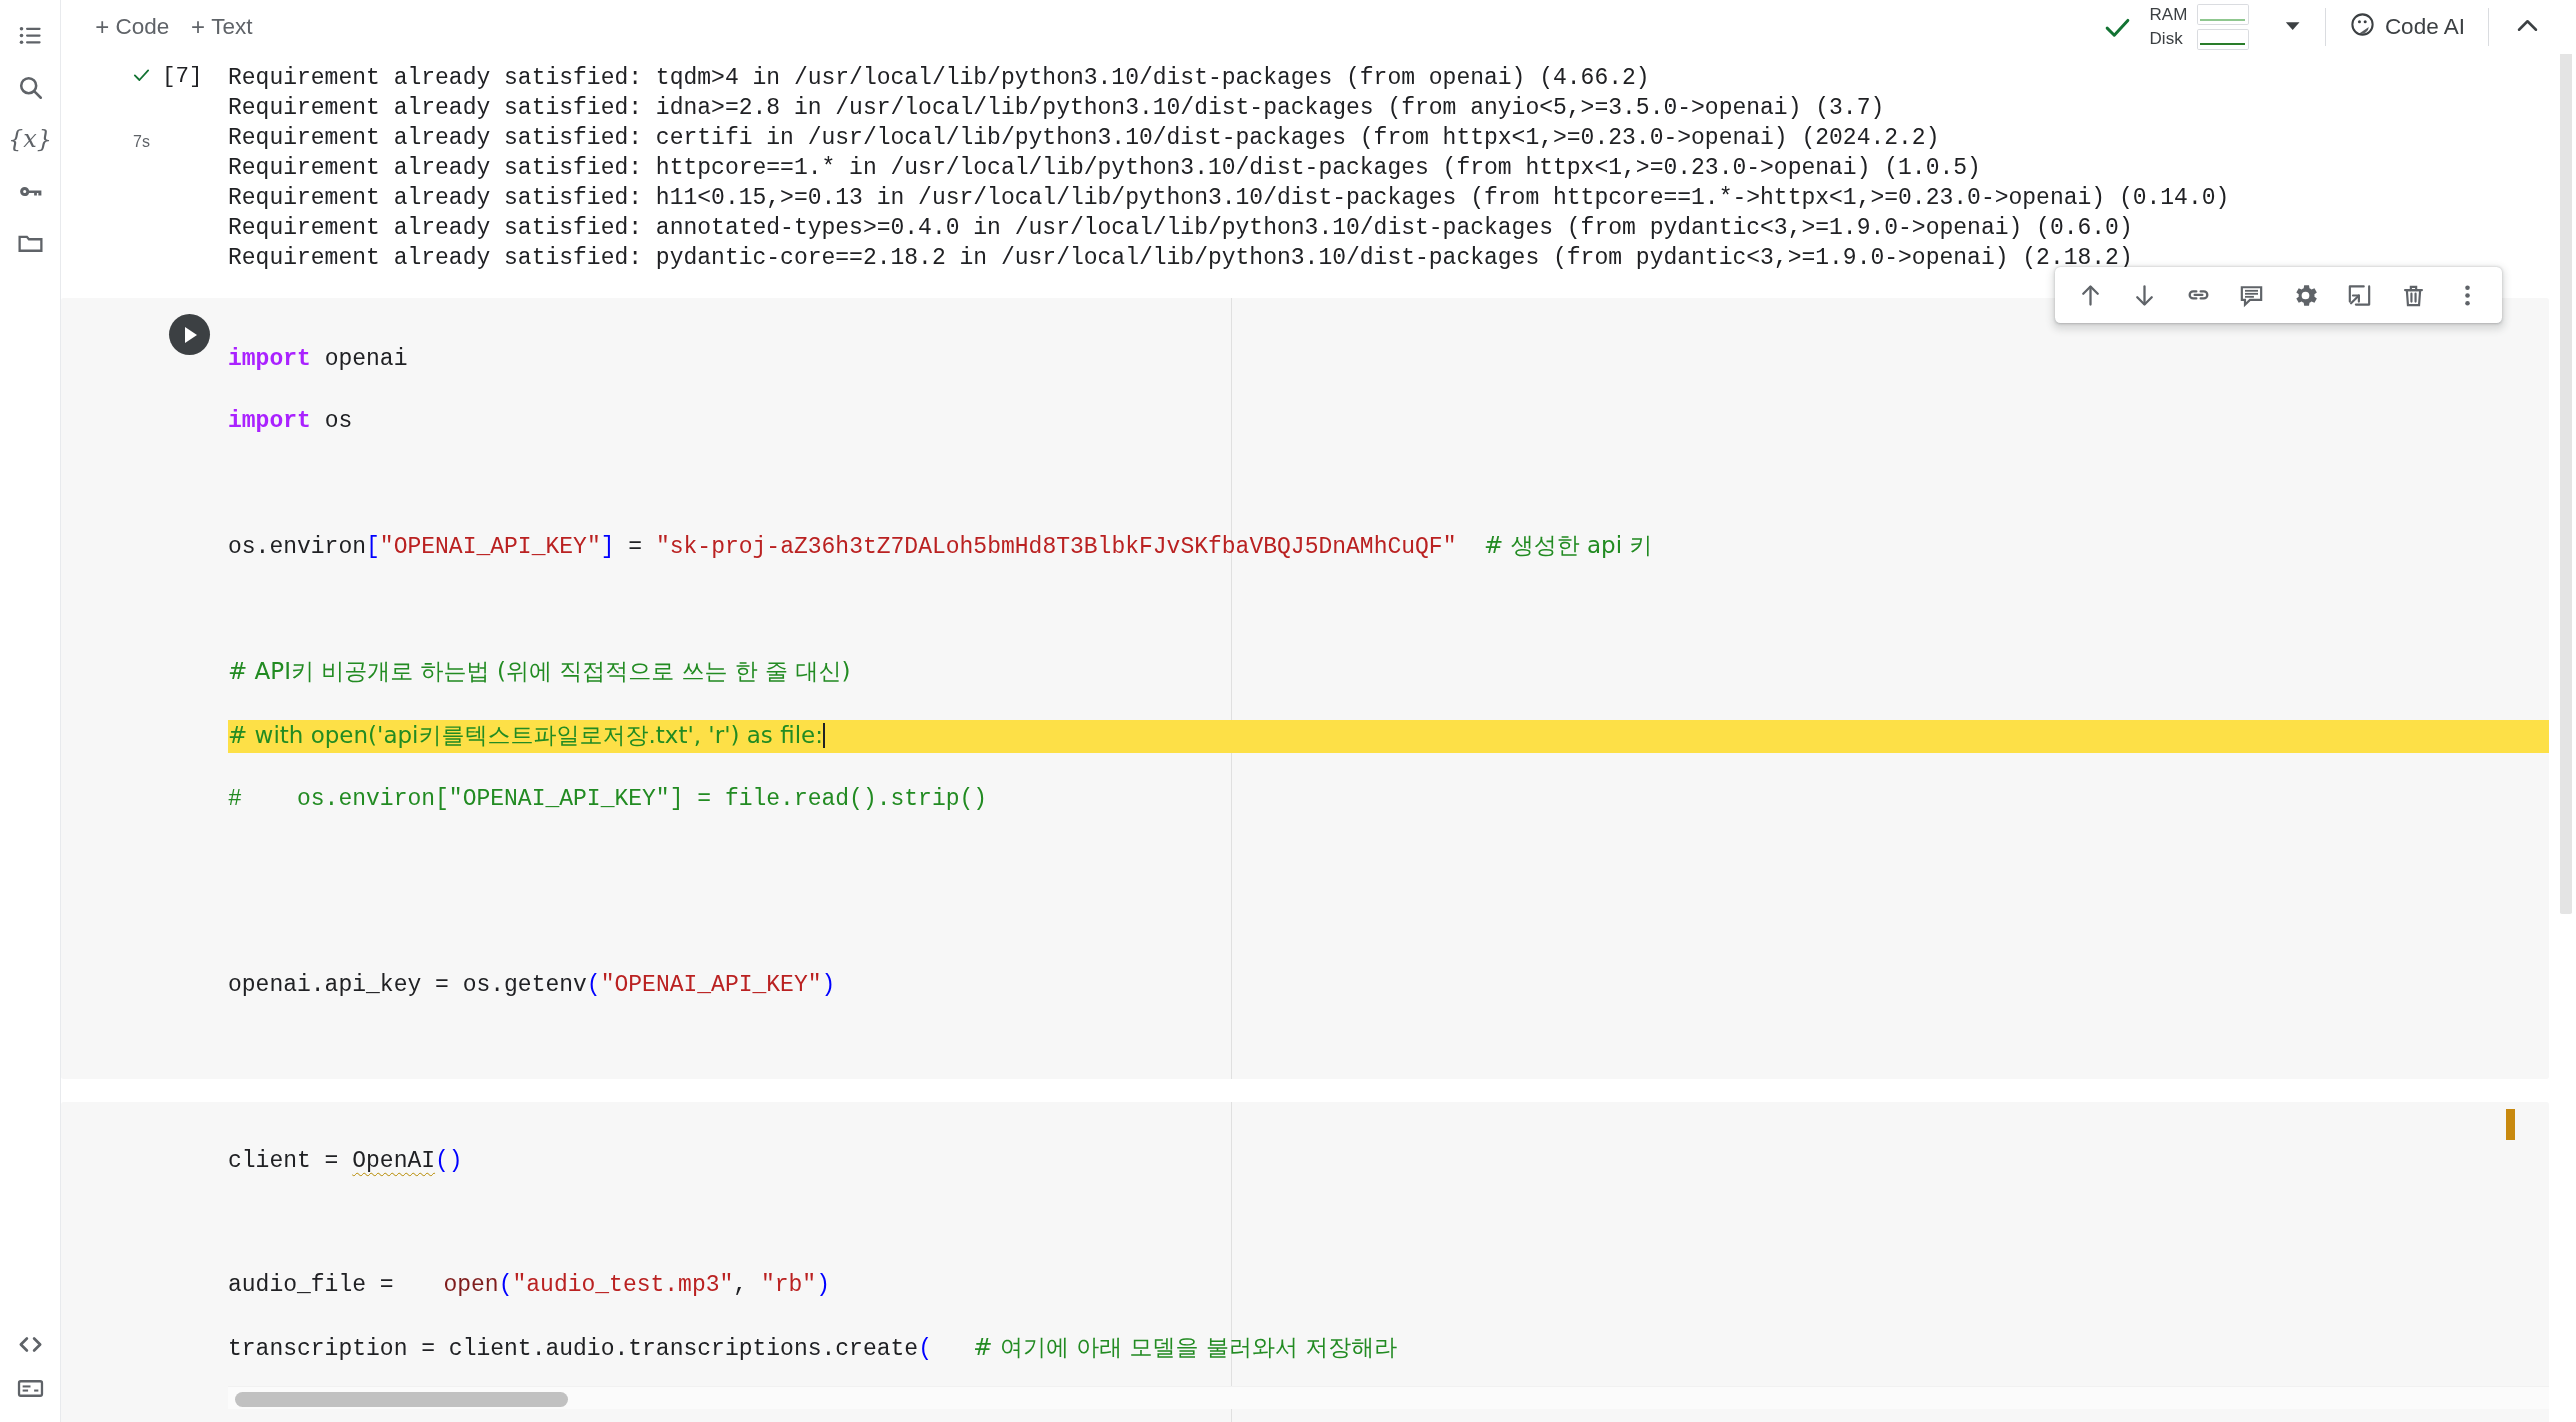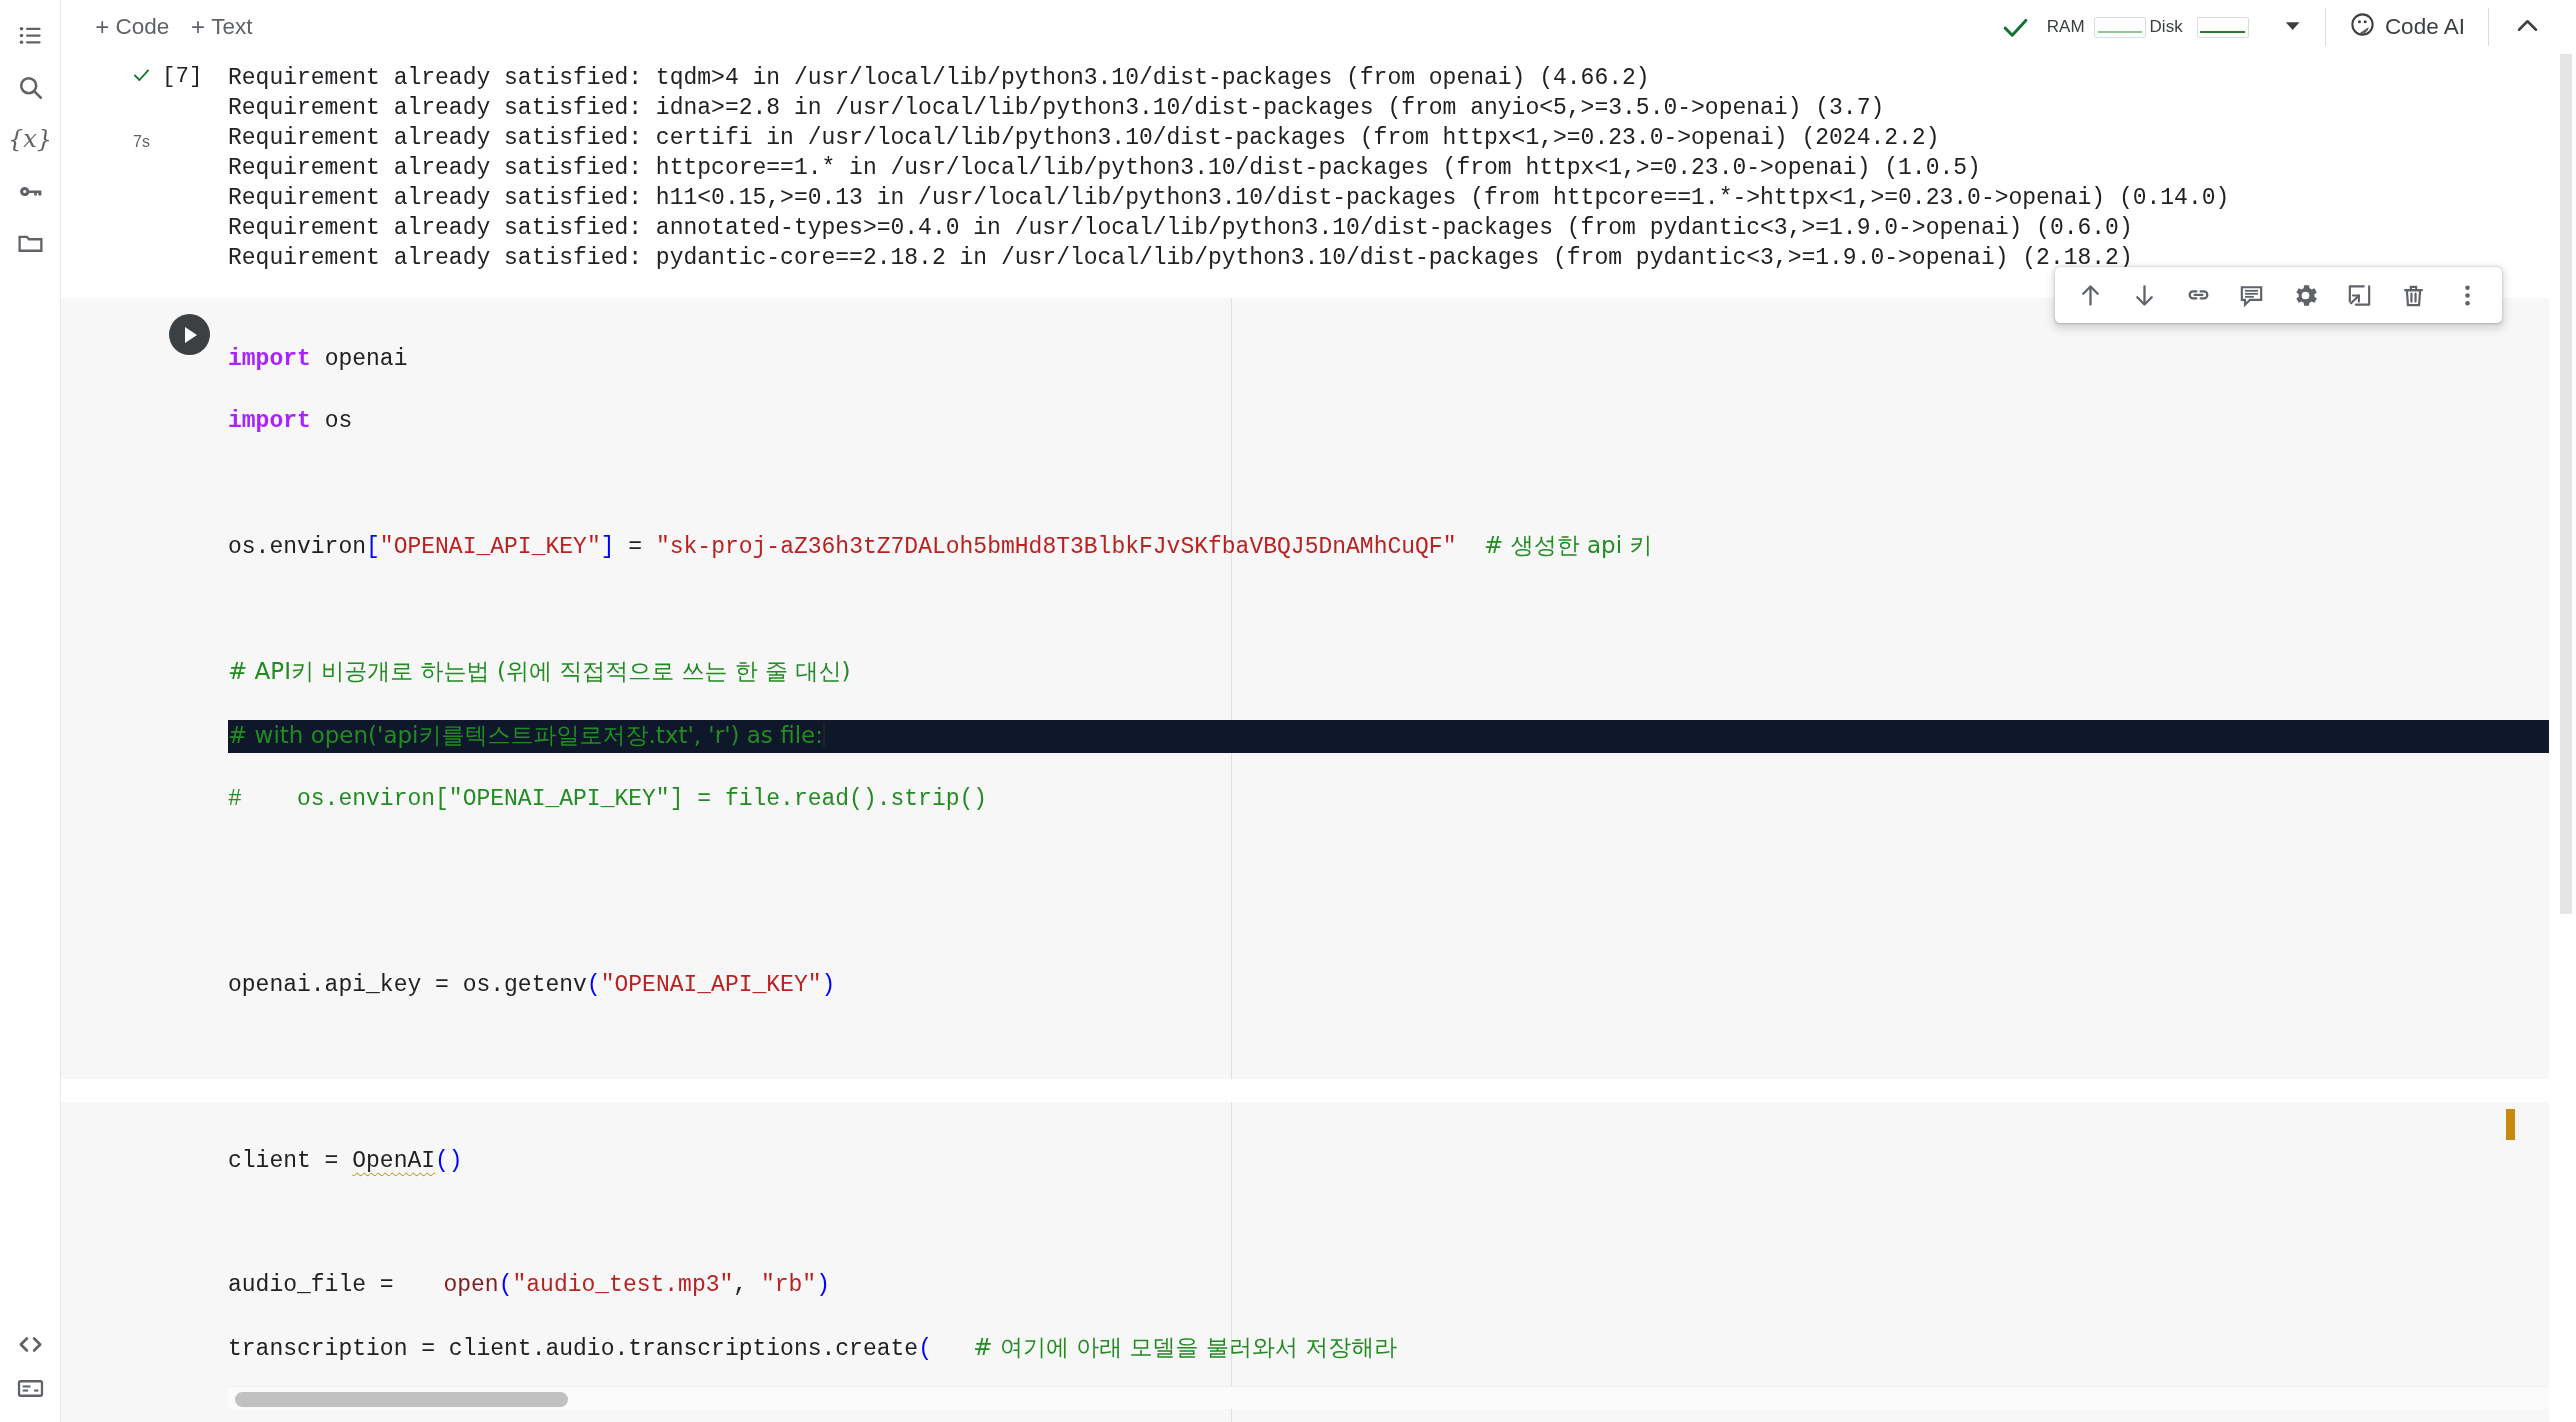--- a/index.html
+++ b/index.html
@@ -44,21 +44,21 @@
   .tb-action {
     display: flex; align-items: center; gap: 6.3px;
     font-size: 22.5px; color: #5f6368;
     padding: 3.6px 10.8px; border-radius: 4.5px; cursor: pointer;
     white-space: nowrap;
   }
   .tb-plus { font-size: 24px; line-height: 1; color:#5f6368; }
   .tb-right { margin-left: auto; display: flex; align-items: center; gap: 0px; }
   .check-ok { color: #137333; display: flex; align-items: center; padding-right: 16px; }
   .resmeter {
-    display: flex; justify-content: flex-start;
+    display: flex; flex-direction: column; justify-content: flex-start;
     gap: 3.6px; font-size: 17px; color: #3c4043; padding-right: 12.6px;
   }
   .res-row { display: flex; align-items: center; gap: 7.2px; }
   .res-lab { width: 40px; text-align: left; letter-spacing: 0.1px;}
   .res-bar {
     width: 52px; height: 21px; border: 0.9px solid #dadce0; border-radius: 1.8px;
     position: relative; background: #fff;
   }
   .res-bar i { position:absolute; left:2.7px; right:2.7px; bottom:3.6px; height:1.8px; display:block; }
   .res-bar.ram i { background: #8fc78f; }
@@ -422,21 +422,21 @@
               </div>
             <div class="ruler" style="left:1170px;"></div>
 
             <div class="inner codefont">
 <div><span class="kw">import</span><span> openai</span></div>
 <div><span class="kw">import</span><span> os</span></div>
 <div>&nbsp;</div>
 <div><span>os.environ</span><span class="pun">[</span><span class="str">"OPENAI_API_KEY"</span><span class="pun">]</span><span> = </span><span class="str">"sk-proj-aZ36h3tZ7DALoh5bmHd8T3BlbkFJvSKfbaVBQJ5DnAMhCuQF"</span><span>  </span><span class="cmt hangul"># 생성한 api 키</span></div>
 <div>&nbsp;</div>
 <div><span class="cmt hangul"># API키 비공개로 하는법 (위에 직접적으로 쓰는 한 줄 대신)</span></div>
-<div style="background:#0f172a;"><span class="cmt hangul"># with open('api키를텍스트파일로저장.txt', 'r') as file:</span><span class="caret"></span></div>
+<div style="background:#fde047;"><span class="cmt hangul"># with open('api키를텍스트파일로저장.txt', 'r') as file:</span><span class="caret"></span></div>
 <div><span class="cmt">#    os.environ["OPENAI_API_KEY"] = file.read().strip()</span></div>
 <div>&nbsp;</div>
 <div>&nbsp;</div>
 <div><span>openai.api_key = os.getenv</span><span class="pun">(</span><span class="str">"OPENAI_API_KEY"</span><span class="pun">)</span></div>
             </div>
           </div>
         </div>
 
         <div class="cellrow" style="margin-top:23.4px;">
           <div class="label" style="top:20px;">[10]</div>

